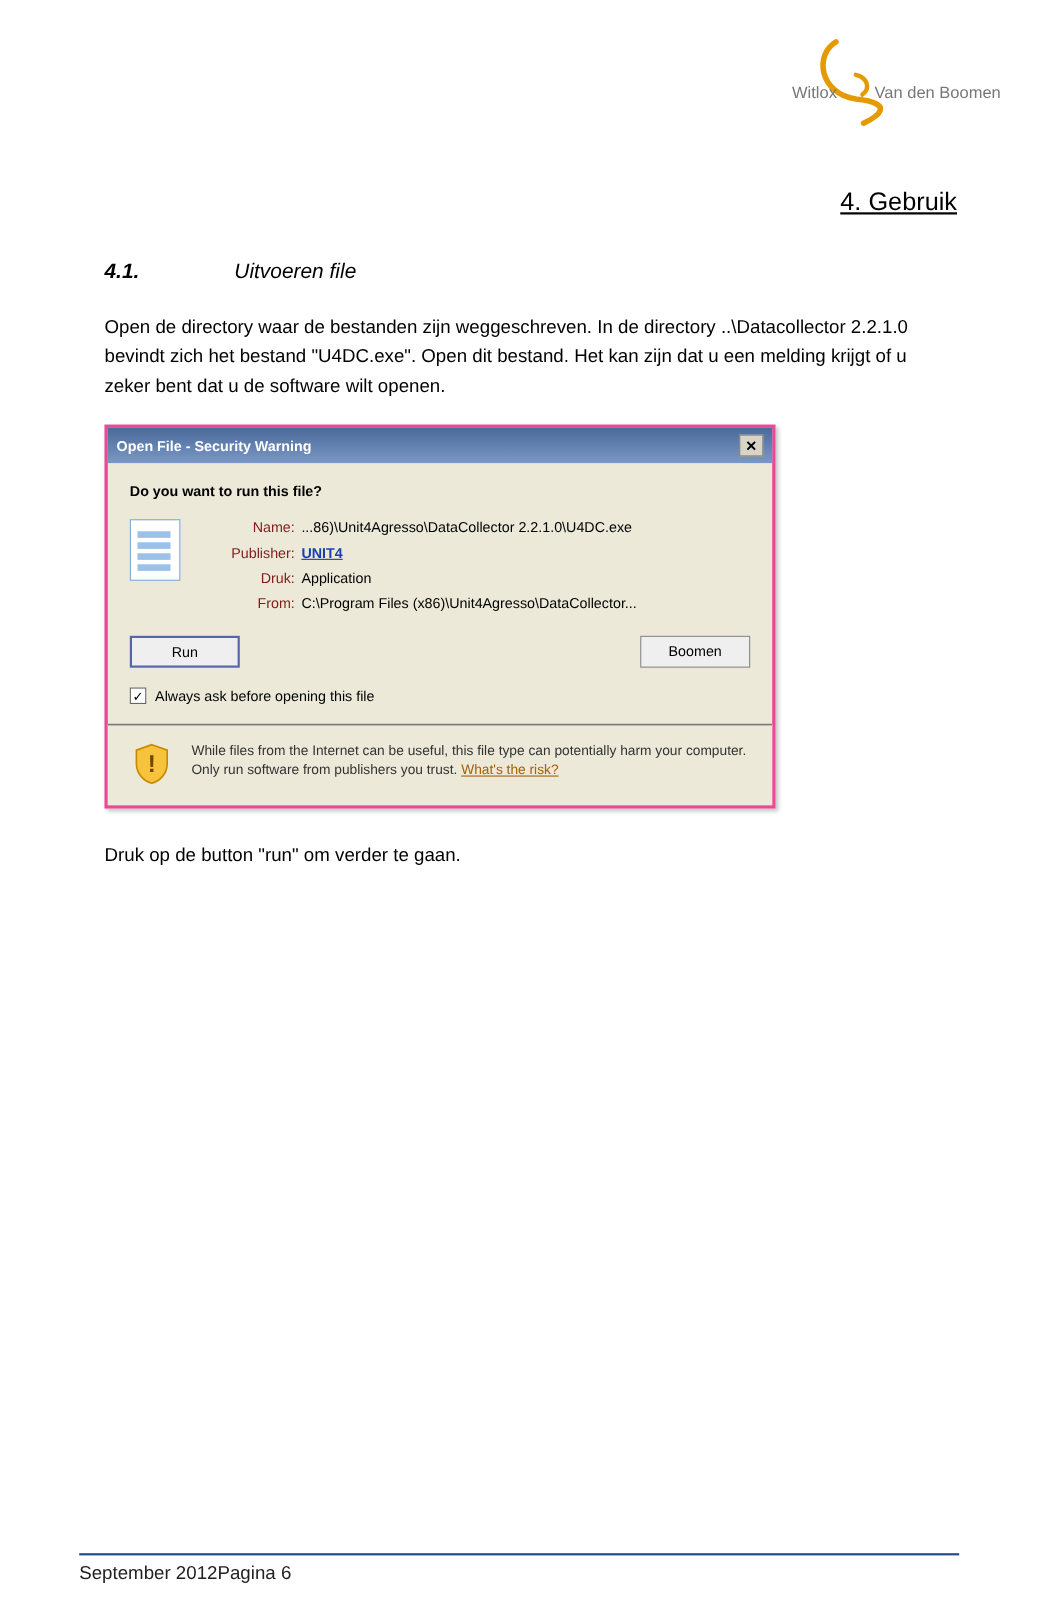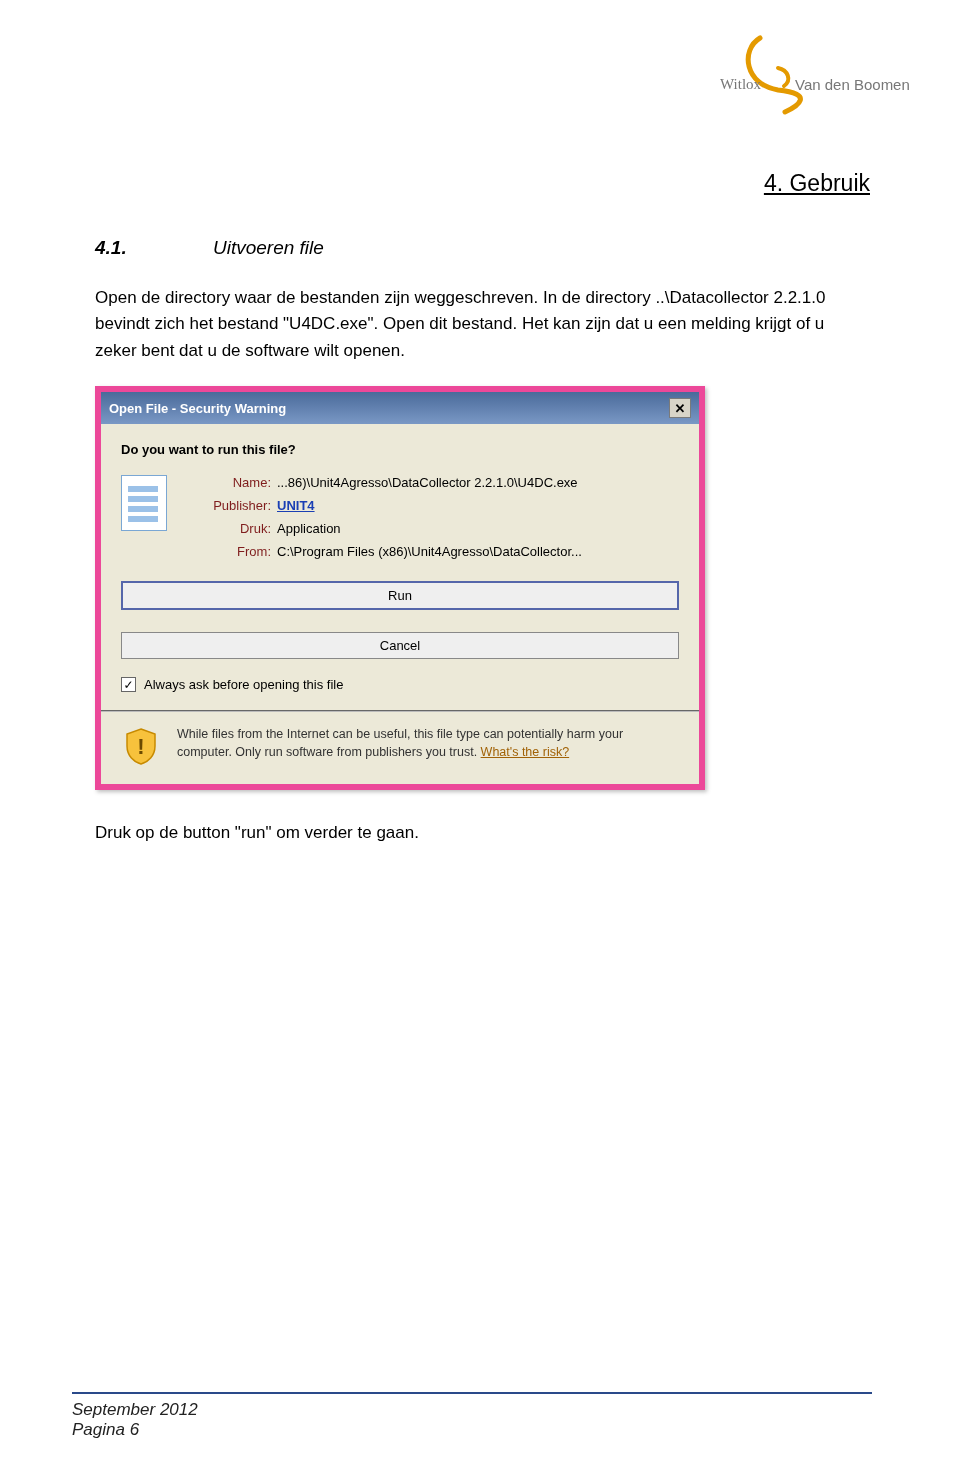--- a/index.html
+++ b/index.html
@@ -1,53 +1,53 @@
 <!DOCTYPE html>
 <html><head>
 <meta charset="utf-8">
 <style>
   * { box-sizing: border-box; margin: 0; padding: 0; }
   html, body { width: 960px; height: 1476px; background: #fff; font-family: Verdana, Arial, sans-serif; color: #000; }
   .page { position: relative; width: 960px; height: 1476px; padding: 0; }
   .logo-wrap { position: absolute; top: 20px; right: 40px; width: 240px; height: 110px; }
-  .logo-text1 { position: absolute; left: 40px; top: 56px; font-size: 15px; color: #777; font-family: Liberation Serif, serif; }
+  .logo-text1 { position: absolute; left: 40px; top: 56px; font-size: 15px; color: #777; }
   .logo-text2 { position: absolute; left: 115px; top: 56px; font-size: 15px; color: #777; white-space: nowrap; }
   .content { padding: 170px 90px 0 95px; }
   h2 { font-size: 23px; font-weight: normal; text-decoration: underline; margin-bottom: 40px; text-align: right; }
   .row-41 { display: flex; align-items: center; margin-bottom: 26px; }
   .sectno { font-size: 19px; font-style: italic; font-weight: bold; width: 118px; }
   .secttitle { font-size: 19px; font-style: italic; font-weight: normal; }
   p.body { font-size: 17px; line-height: 1.55; margin-bottom: 22px; max-width: 760px; }
 
   
-  .dialog { width: 610px; background: #ece9d8; border: 6px solid #ec4899; box-shadow: 2px 2px 4px rgba(0,0,0,.25); font-family: Tahoma, Verdana, sans-serif; font-size: 13px; color: #000; margin-bottom: 30px; }
+  .dialog { width: 610px; background: #ece9d8; border: 3px solid #ec4899; box-shadow: 2px 2px 4px rgba(0,0,0,.25); font-family: Tahoma, Verdana, sans-serif; font-size: 13px; color: #000; margin-bottom: 30px; }
   .titlebar { background: linear-gradient(#4a6a9a,#7a98c5); color: #fff; font-weight: bold; padding: 6px 8px; display: flex; align-items: center; }
   .titlebar-text { flex: 1; font-size: 13px; }
   .closebtn { width: 22px; height: 20px; background: #d8d4c8; border: 1px solid #7a7a7a; color: #000; display: flex; align-items: center; justify-content: center; font-weight: bold; font-size: 13px; }
   .dlg-body { padding: 18px 20px 6px 20px; }
   .dlg-q { font-weight: bold; font-size: 13px; margin-bottom: 18px; }
   .info-row { display: flex; }
   .fileicon { width: 46px; height: 56px; border: 1px solid #7aa7d4; background: #fff; margin-right: 18px; position: relative; }
   .fileicon::after { content: ""; position: absolute; left: 6px; top: 10px; width: 30px; height: 6px; background: #9bc1e8; box-shadow: 0 10px 0 #9bc1e8, 0 20px 0 #9bc1e8, 0 30px 0 #9bc1e8; }
   .kv { display: grid; grid-template-columns: 86px auto; row-gap: 8px; column-gap: 6px; font-size: 13px; }
   .kv .k { text-align: right; color: #7f1d1d; }
   .kv .link { color: #1a3fb4; text-decoration: underline; font-weight: bold; }
-  .btnrow { display: flex; justify-content: space-between; gap: 22px; margin: 22px 0 16px 0; flex-direction: column; }
+  .btnrow { display: flex; justify-content: space-between; gap: 10px; margin: 22px 0 16px 0; }
   .btn { min-width: 100px; padding: 5px 14px; background: #efefef; border: 1px solid #888; font-size: 13px; text-align: center; }
   .btn.primary { border: 2px solid #56a; }
   .checkrow { display: flex; align-items: center; gap: 8px; padding: 2px 0 12px 0; font-size: 13px; }
   .checkbox { width: 15px; height: 15px; border: 1px solid #666; background: #fff; display: flex; align-items: center; justify-content: center; font-size: 12px; line-height: 1; }
   .lowerstrip { border-top: 2px groove #bbb; background: #ece9d8; padding: 14px 20px 18px 20px; display: flex; gap: 16px; }
   .shieldicon { width: 40px; height: 40px; flex-shrink: 0; }
   .lowertext { font-size: 12.5px; line-height: 1.4; color: #333; }
   .lowertext .link { color: #a16207; text-decoration: underline; }
 
   .footer { position: absolute; left: 0; right: 0; bottom: 36px; padding: 0 88px 0 72px; }
   .footer-rule { border-top: 2px solid #2a4a8a; margin-bottom: 6px; }
-  .footer-row { display: flex; justify-content: flex-start; font-style: italic; font-size: 17px; color: #222; flex-direction: column; }
+  .footer-row { display: flex; justify-content: flex-start; font-size: 17px; color: #222; }
 </style>
 </head>
 <body>
 
 <div class="page">
 
   <div class="logo-wrap">
     <svg width="240" height="110">
       <path d="M80 18 C 60 30, 65 65, 98 70 C 135 74, 118 86, 105 92" fill="none" stroke="#e49a00" stroke-width="5" stroke-linecap="round"></path>
       <path d="M98 48 C 108 50, 112 60, 104 66" fill="none" stroke="#e49a00" stroke-width="4" stroke-linecap="round"></path>
@@ -81,21 +81,21 @@
             <div class="k">Publisher:</div>
             <div><span class="link">UNIT4</span></div>
             <div class="k">Druk:</div>
             <div>Application</div>
             <div class="k">From:</div>
             <div>C:\Program Files (x86)\Unit4Agresso\DataCollector...</div>
           </div>
         </div>
         <div class="btnrow">
           <div class="btn primary">Run</div>
-          <div class="btn">Cancel</div>
+          <div class="btn">Boomen</div>
         </div>
         <div class="checkrow">
           <span class="checkbox">✓</span>
           <span>Always ask before opening this file</span>
         </div>
       </div>
       <div class="lowerstrip">
         <svg class="shieldicon" viewBox="0 0 40 40">
           <path d="M20 3 L34 8 V20 C34 30 27 36 20 38 C13 36 6 30 6 20 V8 Z" fill="#f7c23c" stroke="#c78a00" stroke-width="1.5"></path>
           <text x="20" y="28" text-anchor="middle" font-size="22" font-weight="bold" fill="#6b4a00">!</text>

